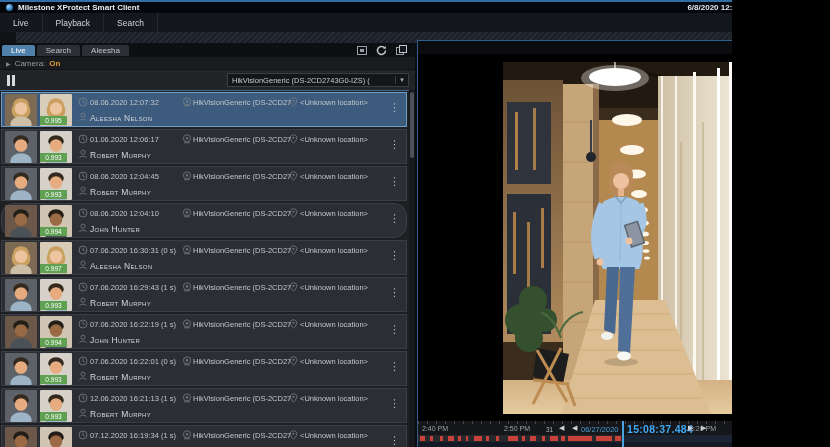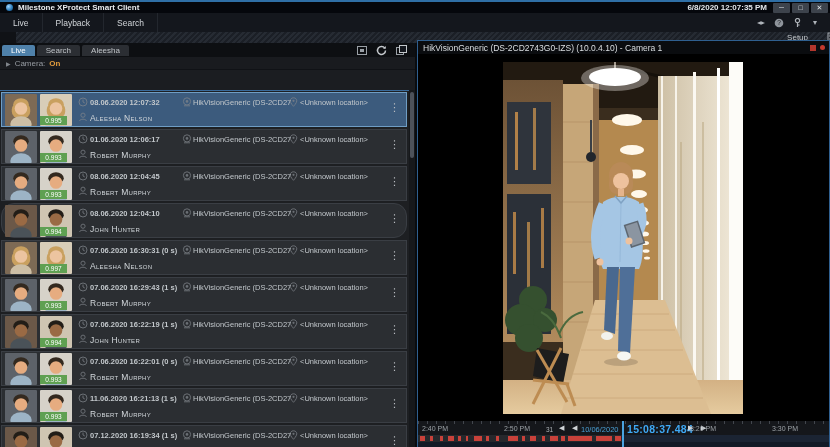--- a/index.html
+++ b/index.html
@@ -1,17 +1,17 @@
 <!DOCTYPE html>
 <html><head>
 <meta charset="utf-8">
 <style>
   * { margin:0; padding:0; box-sizing:border-box; }
   body { background:#000; font-family:"Liberation Sans", sans-serif; }
-  #screen { position:relative; width:830px; height:447px; background:#101216; overflow:hidden;
+  #screen { position:relative; width:732px; height:447px; background:#101216; overflow:hidden;
             color:#c8ccd0; font-size:8px; }
 
   
   .titlebar { position:absolute; left:0; top:0; width:830px; height:13px; background:#05070c;
               border-top:2px solid #2f6fa6; display:flex; align-items:center; }
   .logo { width:7px; height:7px; border-radius:50%; margin:0 5px 0 6px;
           background:radial-gradient(circle at 35% 35%, #9fd4ff, #2a7ab8 60%, #0f3d63); }
   .win-title { font-weight:bold; font-size:8px; color:#e9ebee; }
   .titlebar-right { margin-left:auto; display:flex; align-items:center; gap:6px; }
   .datetime { font-size:8px; color:#e2e6ea; font-weight:bold; }
@@ -62,21 +62,21 @@
                border-top:1px solid #3a6a9a; overflow:hidden; }
   .f-row { position:absolute; left:1px; width:406px; height:35px; background:#2b2e32;
            border:1px solid #3a3e44; }
   .f-row.selected { background:#3c5b7d; border-color:#6f9dc4; }
   .thumb { position:absolute; top:1px; width:32px; height:32px; overflow:hidden; border-radius:1px; }
   .thumb.cap { left:3px; } .thumb.ref { left:38px; }
   .score-badge { position:absolute; left:38px; bottom:1px; width:27px; height:9px; background:#5fa052;
                  color:#fff; font-size:6.5px; display:flex; align-items:center; justify-content:center; }
   .r-ico { position:absolute; width:10px; height:10px; opacity:.75; }
   .r-text { position:absolute; white-space:nowrap; font-size:7.5px; color:#c2c7cb; }
-  .r-time { left:88px; top:5px;font-weight:bold; }
+  .r-time { left:88px; top:5px; }
   .r-name { left:88px; top:20px; font-size:8.5px; color:#d2d7db; font-variant:small-caps; letter-spacing:.3px; }
   .r-cam  { left:191px; top:5px; max-width:98px; overflow:hidden; }
   .r-loc  { left:298px; top:5px; }
   .kebab { position:absolute; right:6px; top:9px; color:#b8bcc0; font-size:11px; line-height:11px; }
   .scrollbar { position:absolute; right:0; top:47px; width:6px; height:357px; background:#16181b; }
   .scroll-thumb { position:absolute; left:1px; top:2px; width:4px; height:66px; background:#4d525a; border-radius:2px; }
 
   
   .right-panel { position:absolute; left:417px; top:40px; width:413px; height:407px;
                  border:1px solid #2f5f8f; background:#000; }
@@ -195,20 +195,30 @@
         </span>
       </span>
     </div>
 
     <div class="filter-row">
       <span class="filter-arrow">▶</span>
       <span class="filter-label">Camera:</span>
       <span class="filter-state">On</span>
     </div>
 
+    <div class="ctrl-row">
+      <span class="pause-btn">
+          <i></i>
+          <i></i>
+        </span>
+      <span class="cam-dd">
+        <span class="cam-dd-text">HikVisionGeneric (DS-2CD2743G0-IZS) (</span>
+        <span class="cam-dd-caret">▾</span>
+      </span>
+    </div>
 
     <div class="face-list" id="face-list">
         <div class="f-row selected" style="top: 1px;">
     <span class="thumb cap">
             <svg width="32" height="32" viewBox="0 0 33 33">
               <rect width="33" height="33" fill="#7d6a55"></rect>
               <rect x="7" y="9" width="19" height="16" rx="7" fill="#c9a05f"></rect>
               <ellipse cx="16.5" cy="10.5" rx="8" ry="6" fill="#c9a05f"></ellipse>
               <circle cx="16.5" cy="15" r="6.5" fill="#ecc4a0"></circle>
               <ellipse cx="16.5" cy="31" rx="11" ry="8" fill="#cdbfa6"></ellipse>
@@ -617,21 +627,21 @@
               <ellipse cx="16.5" cy="31" rx="11" ry="8" fill="#9db4c6"></ellipse>
             </svg>
           </span>
     <span class="score-badge">0.993</span>
     <span class="r-ico" style="left:76px;top:4px">
       <svg width="10" height="10" viewBox="0 0 10 10">
               <circle cx="5" cy="5" r="4" fill="none" stroke="#80858b" stroke-width="1"></circle>
               <path d="M5 2.6 V5 L6.8 6" stroke="#80858b" stroke-width="1" fill="none"></path>
             </svg>
     </span>
-    <span class="r-text r-time">11.06.2020 16:21:13 (1 s)</span>
+    <span class="r-text r-time">12.06.2020 16:21:13 (1 s)</span>
     <span class="r-ico row-name-line" style="left:76px;top:19px">
       <svg width="10" height="10" viewBox="0 0 10 10">
               <circle cx="5" cy="3.2" r="2.1" fill="none" stroke="#80858b" stroke-width="1"></circle>
               <path d="M1.5 9 C2 6.6 8 6.6 8.5 9" fill="none" stroke="#80858b" stroke-width="1"></path>
             </svg>
     </span>
     <span class="r-text r-name row-name-line">Robert Murphy</span>
     <span class="r-ico" style="left:180px;top:4px">
       <svg width="10" height="10" viewBox="0 0 10 10">
               <circle cx="5" cy="4.4" r="3.6" fill="none" stroke="#80858b" stroke-width="1"></circle>
@@ -695,21 +705,20 @@
       </div>
     <div class="scrollbar">
       <div class="scroll-thumb"></div>
     </div>
   </div>
 
   <div class="divider"></div>
 
   <div class="right-panel">
     <div class="cam-header">
-      <span class="cam-title">HikVisionGeneric (DS-2CD2743G0-IZS) (10.0.4.10) - Camera 1</span>
       <span class="cam-header-icons">
         <span class="red-sq"></span>
         <span class="red-dot"></span>
       </span>
     </div>
 
     <div class="video-area">
       <div class="video">
         <svg width="240" height="352" viewBox="0 0 240 352">
           <defs>
@@ -824,21 +833,21 @@
           <ellipse cx="121" cy="294" rx="7" ry="4.5" fill="#f7f7f3"></ellipse>
         </svg>
       </div>
     </div>
 
     <div class="timeline">
       <div class="tick-strip"></div>
       <span class="tl-counter" style="left:128px">31</span>
       <span class="tl-arrow" style="left:141px">◀</span>
       <span class="tl-arrow" style="left:154px">◀</span>
-      <span class="tl-date" style="left:163px">10/06/2020</span>
+      <span class="tl-date" style="left:163px">06/27/2020</span>
       <span class="tl-time" style="left:209px">15:08:37.484</span>
       <span class="tl-arrow" style="left:270px">▶</span>
       <span class="tl-arrow" style="left:283px">▶</span>
       <div class="track" id="rec-track">
         <div class="track-future"></div>
       <div class="rec-seg" style="left: 2px; width: 5px;"></div>
           <div class="rec-seg" style="left: 12px; width: 3px;"></div>
           <div class="rec-seg" style="left: 22px; width: 3px;"></div>
           <div class="rec-seg" style="left: 30px; width: 6px;"></div>
           <div class="rec-seg" style="left: 40px; width: 3px;"></div>

